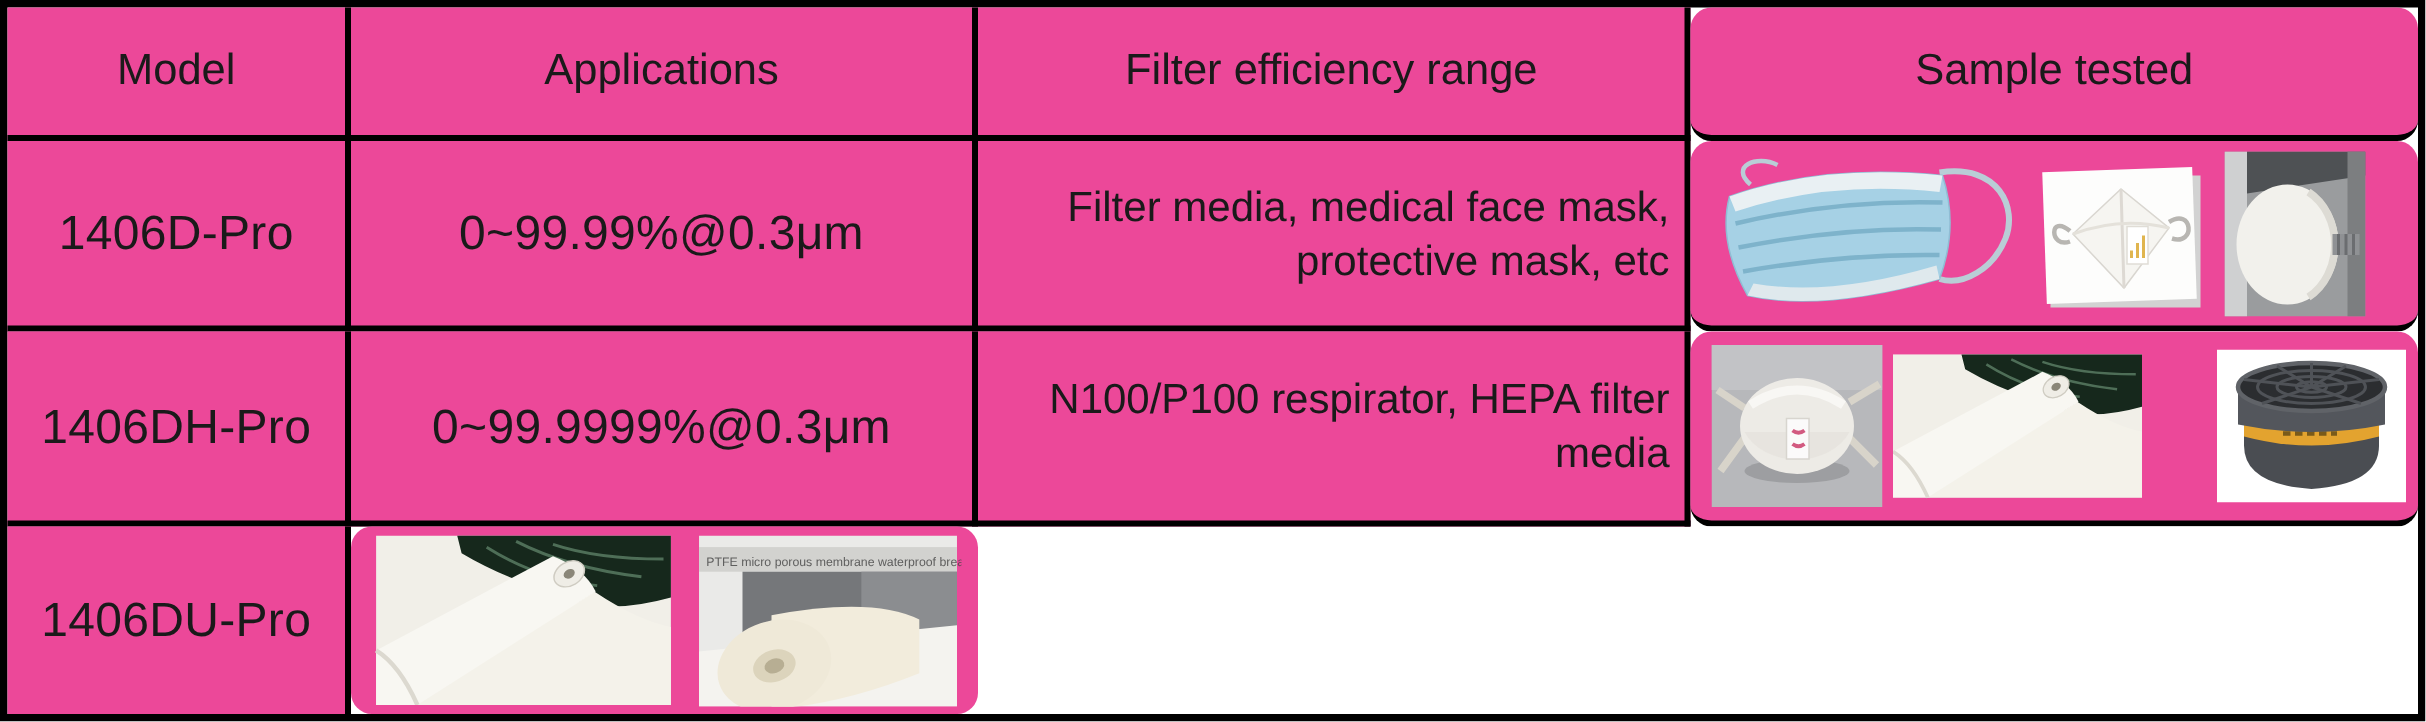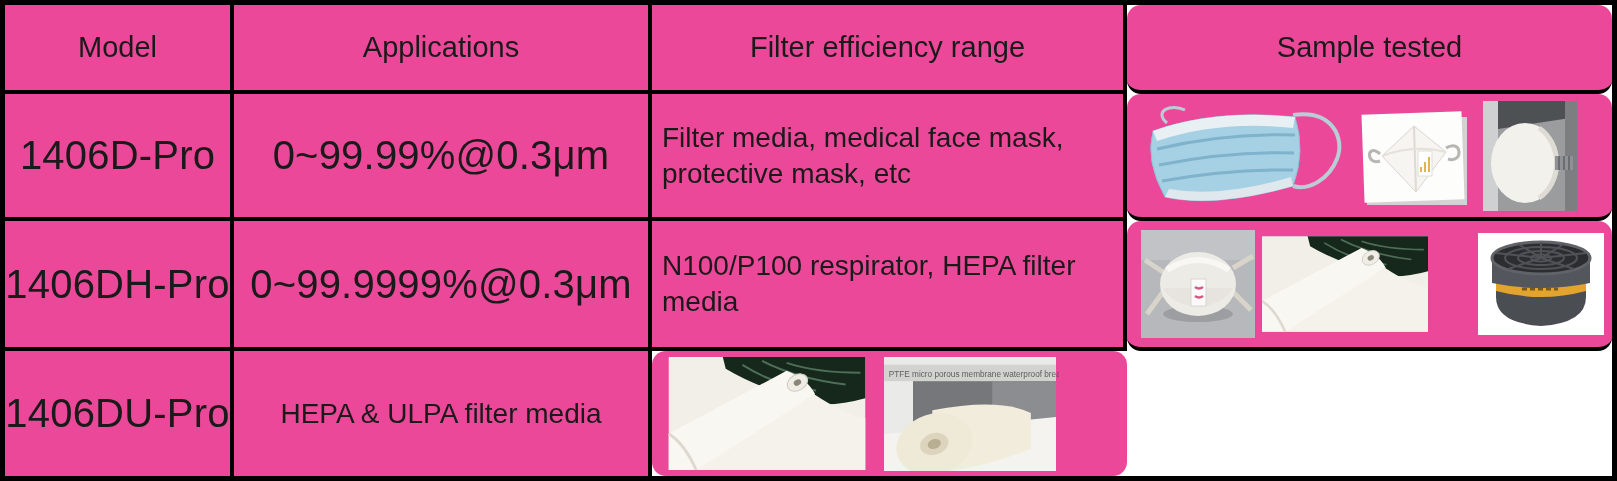--- a/index.html
+++ b/index.html
@@ -13,22 +13,22 @@
     background:#fff;
   }
   .cell{
     display:flex;align-items:center;justify-content:center;
     border-right:4px solid #000;border-bottom:4px solid #000;
     overflow:hidden;background:#ec4899;
   }
   .cell.last-col{border-right:none;border-radius:14px;}
   .cell.last-row{border-bottom:none;}
   .head{font-size:29px;}
-  .model-cell,.eff-cell{font-size:40px;letter-spacing:.2px;}
-  .apps-cell{font-size:28px;line-height:1.28;text-align:left;padding:0 10px;}
+  .model-cell,.eff-cell{font-size:32px;letter-spacing:.2px;}
+  .apps-cell{font-size:28px;line-height:1.28;text-align:right;padding:0 10px;}
   .samples-cell{justify-content:flex-start;gap:7px;padding-left:8px;}
   .samples-cell svg{flex:0 0 auto;display:block;}
   .push-right{margin-left:auto;margin-right:8px;}
   .blur-text{filter:blur(.5px);}
 </style>
 </head>
 <body>
 
 <div class="spec-table">
 
@@ -116,21 +116,20 @@
       <ellipse cx="63" cy="25" rx="49" ry="16" fill="#2b2d30"></ellipse>
       <ellipse cx="63" cy="25" rx="49" ry="16" fill="none" stroke="#606368" stroke-width="3"></ellipse>
       <ellipse cx="63" cy="25" rx="36" ry="11" fill="none" stroke="#4f5257" stroke-width="2"></ellipse>
       <ellipse cx="63" cy="25" rx="23" ry="7" fill="none" stroke="#4f5257" stroke-width="2"></ellipse>
       <ellipse cx="63" cy="25" rx="10" ry="3.5" fill="none" stroke="#4f5257" stroke-width="2"></ellipse>
       <path d="M63,25 L18,20 M63,25 L40,11 M63,25 L63,9 M63,25 L86,11 M63,25 L108,20 M63,25 L96,36 M63,25 L30,36" stroke="#4f5257" stroke-width="2"></path>
     </svg>
   </div>
 
   <div class="cell model-cell last-row">1406DU-Pro</div>
-  <div class="cell apps-cell last-row">HEPA &amp; ULPA filter media</div>
   <div class="cell last-col last-row samples-cell" style="padding-left:10px;gap:9px">
 
     <svg width="210" height="113" viewBox="0 0 200 115">
       <rect width="200" height="115" fill="#f1efe8"></rect>
       <path d="M55,0 L200,0 L200,42 Q150,56 118,38 Q85,28 58,12 Z" fill="#16281c"></path>
       <path d="M75,8 Q110,30 150,34 M95,4 Q130,22 180,28 M120,6 Q150,16 195,16" stroke="#5d7f66" stroke-width="2" fill="none" opacity=".8"></path>
       <path d="M148,38 Q178,58 200,62 L200,115 L28,115 Z" fill="#f4f2ea"></path>
       <path d="M0,78 L120,14 Q141,22 149,38 L28,115 L0,115 Z" fill="#f8f7f2"></path>
       <path d="M0,78 Q16,88 28,115" stroke="#dcd9d0" stroke-width="3" fill="none"></path>
       <g transform="rotate(-30 131 26)">

